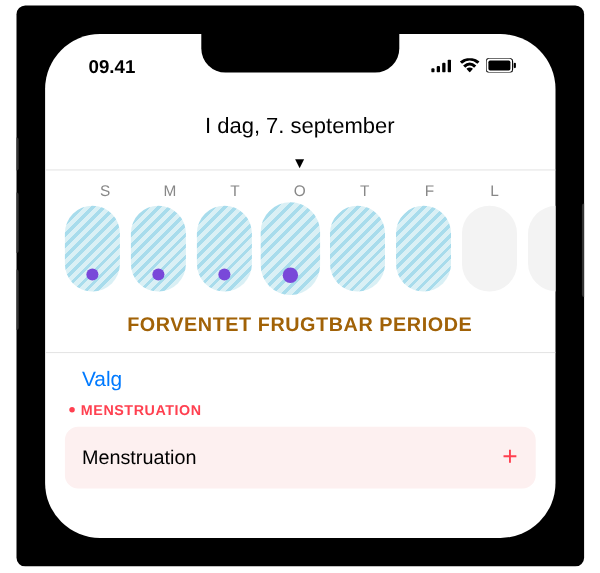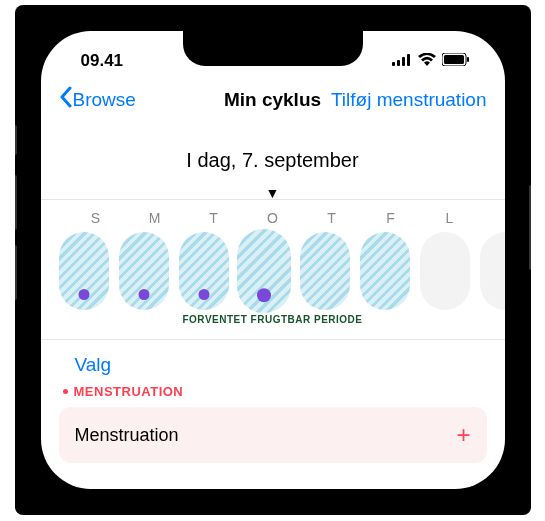--- a/index.html
+++ b/index.html
@@ -188,25 +188,25 @@
       height: 11px;
       background: #7948d9;
       border-radius: 50%;
     }
     .dot.current {
       width: 13px;
       height: 13px;
     }
     .fertile-label {
       text-align: center;
-      color: #14532d;
-      font-size: 10px;
+      color: #a16207;
+      font-size: 18px;
       font-weight: 600;
       letter-spacing: 0.5px;
-      margin-top: 4px;
+      margin-top: 20px;
       margin-bottom: 14px;
     }
     .divider {
       height: 1px;
       background: #e5e5e5;
     }
     .log-header {
       display: flex;
       justify-content: space-between;
       align-items: center;
@@ -283,32 +283,20 @@
         <span>
           <svg width="28" height="13" viewBox="0 0 28 13">
               <rect x="0" y="0" width="24" height="13" rx="3" fill="none" stroke="#000" stroke-width="1"></rect>
               <rect x="2" y="2" width="20" height="9" rx="1.5" fill="#000"></rect>
               <rect x="25" y="4" width="2" height="5" rx="1" fill="#000"></rect>
             </svg>
         </span>
       </div>
     </div>
 
-    <div class="nav-bar">
-      <div class="nav-back">
-        <span>
-          <svg width="14" height="22" viewBox="0 0 12 22">
-              <path d="M10 2 L2 11 L10 20" stroke="#007AFF" stroke-width="3" fill="none" stroke-linecap="round" stroke-linejoin="round"></path>
-            </svg>
-        </span>
-        <span>Browse</span>
-      </div>
-      <div class="nav-title">Min cyklus</div>
-      <div class="nav-right">Tilføj menstruation</div>
-    </div>
 
     <div class="date-heading">I dag, 7. september</div>
     <div class="marker">▼</div>
 
     <div class="week-row">
       <div class="week-day">S</div>
       <div class="week-day">M</div>
       <div class="week-day">T</div>
       <div class="week-day">O</div>
       <div class="week-day">T</div>

